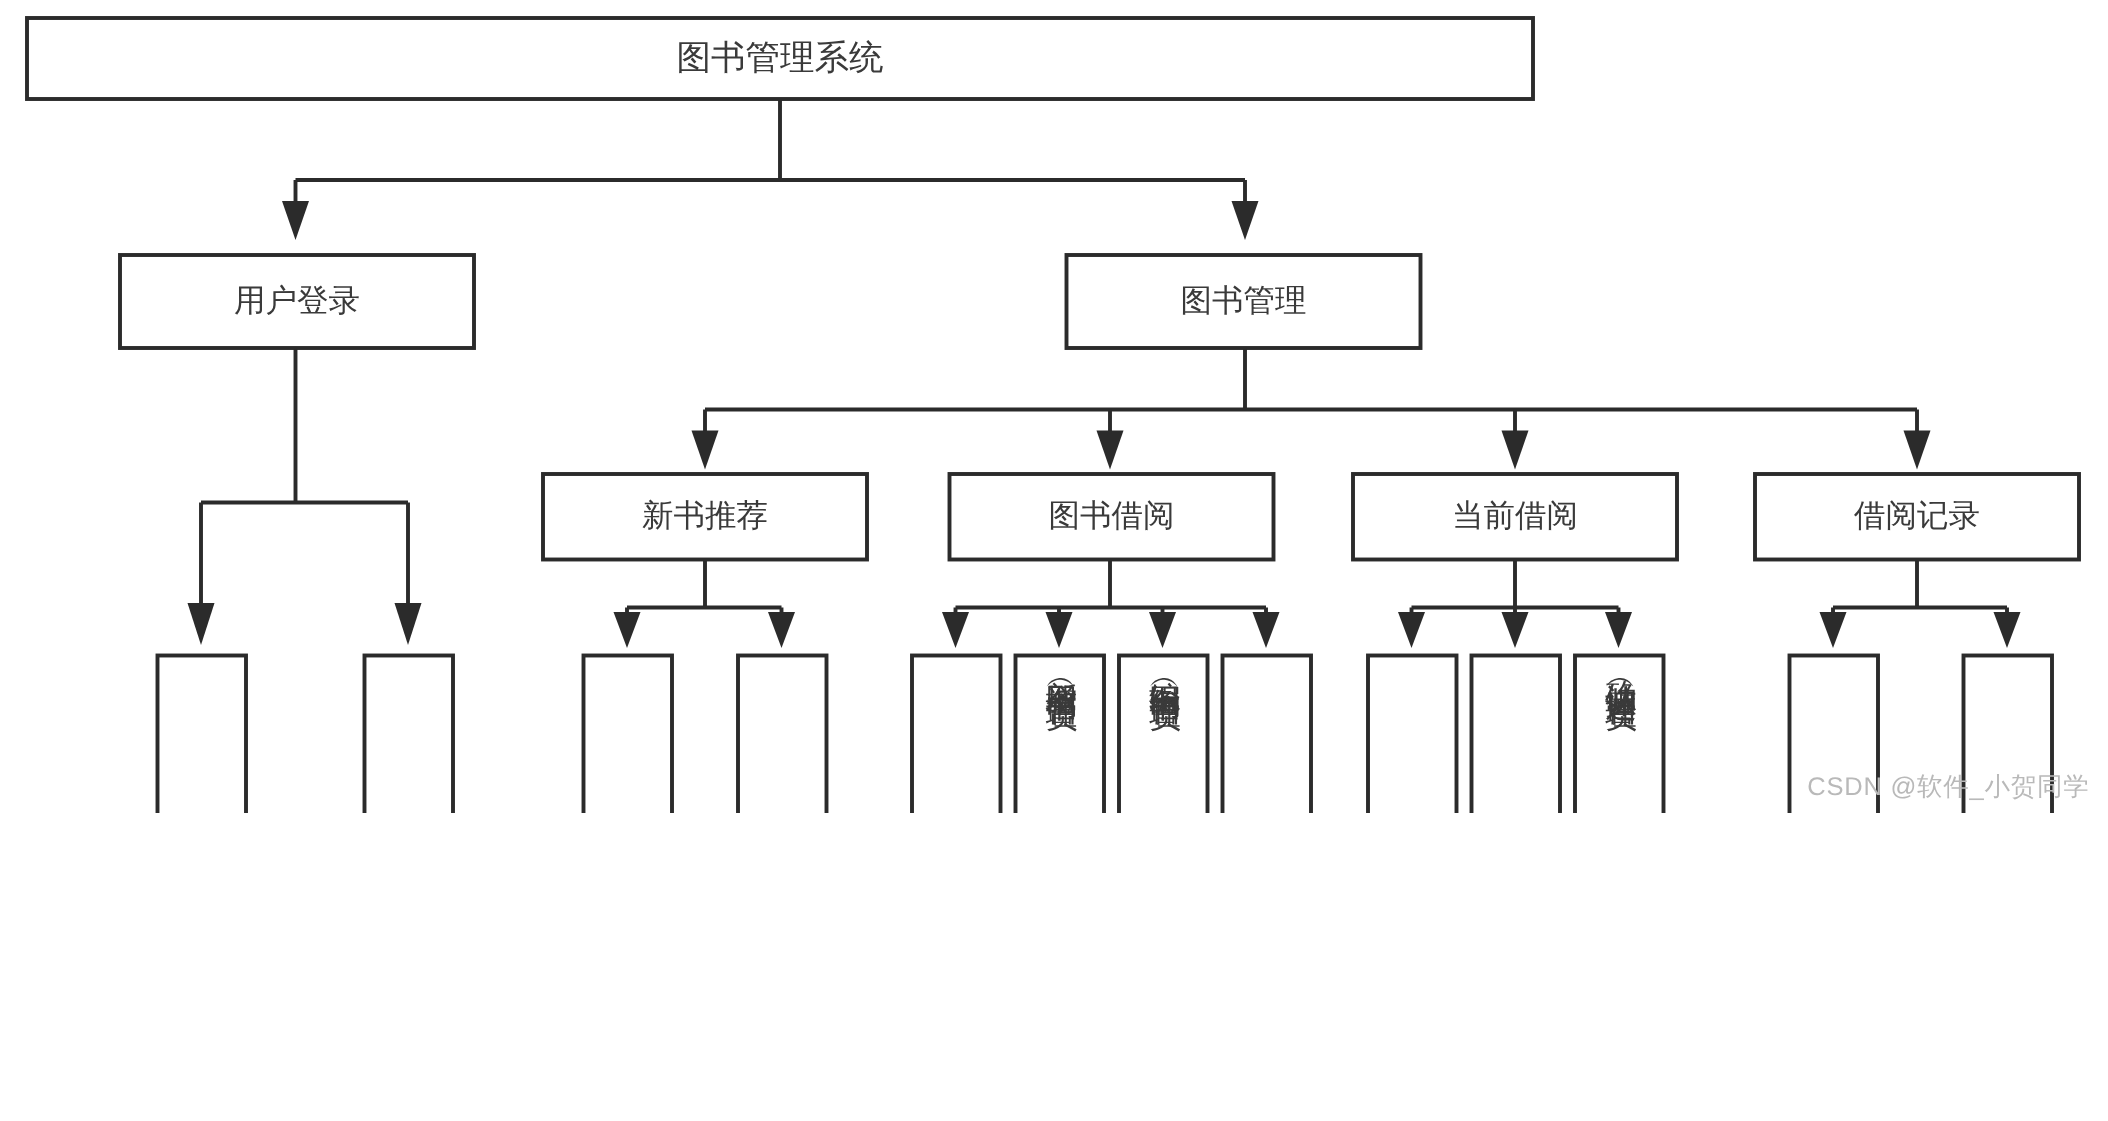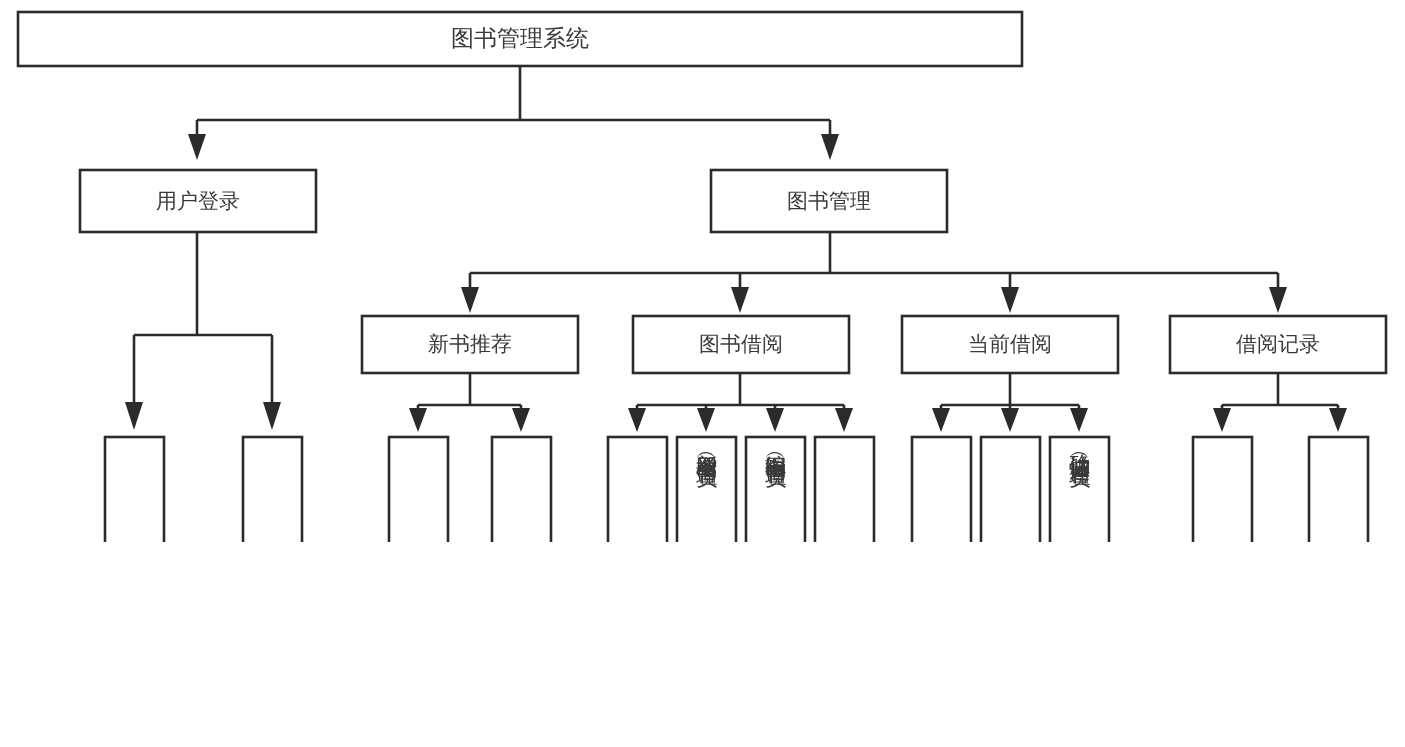--- a/index.html
+++ b/index.html
@@ -253,13 +253,14 @@
     <span class="leaf-text">确认归还（管理员）</span>
   </div>
 
   <div class="leaf-text-wrap" style="left:1193px; top:437px; width:59px; height:297px;">
     <span class="leaf-text">新增借阅记录</span>
   </div>
   <div class="leaf-text-wrap" style="left:1309px; top:437px; width:59px; height:297px;">
     <span class="leaf-text">查询借阅记录</span>
   </div>
 
+  <div class="watermark">CSDN @软件_小贺同学</div>
 </div>
 
 </body></html>

